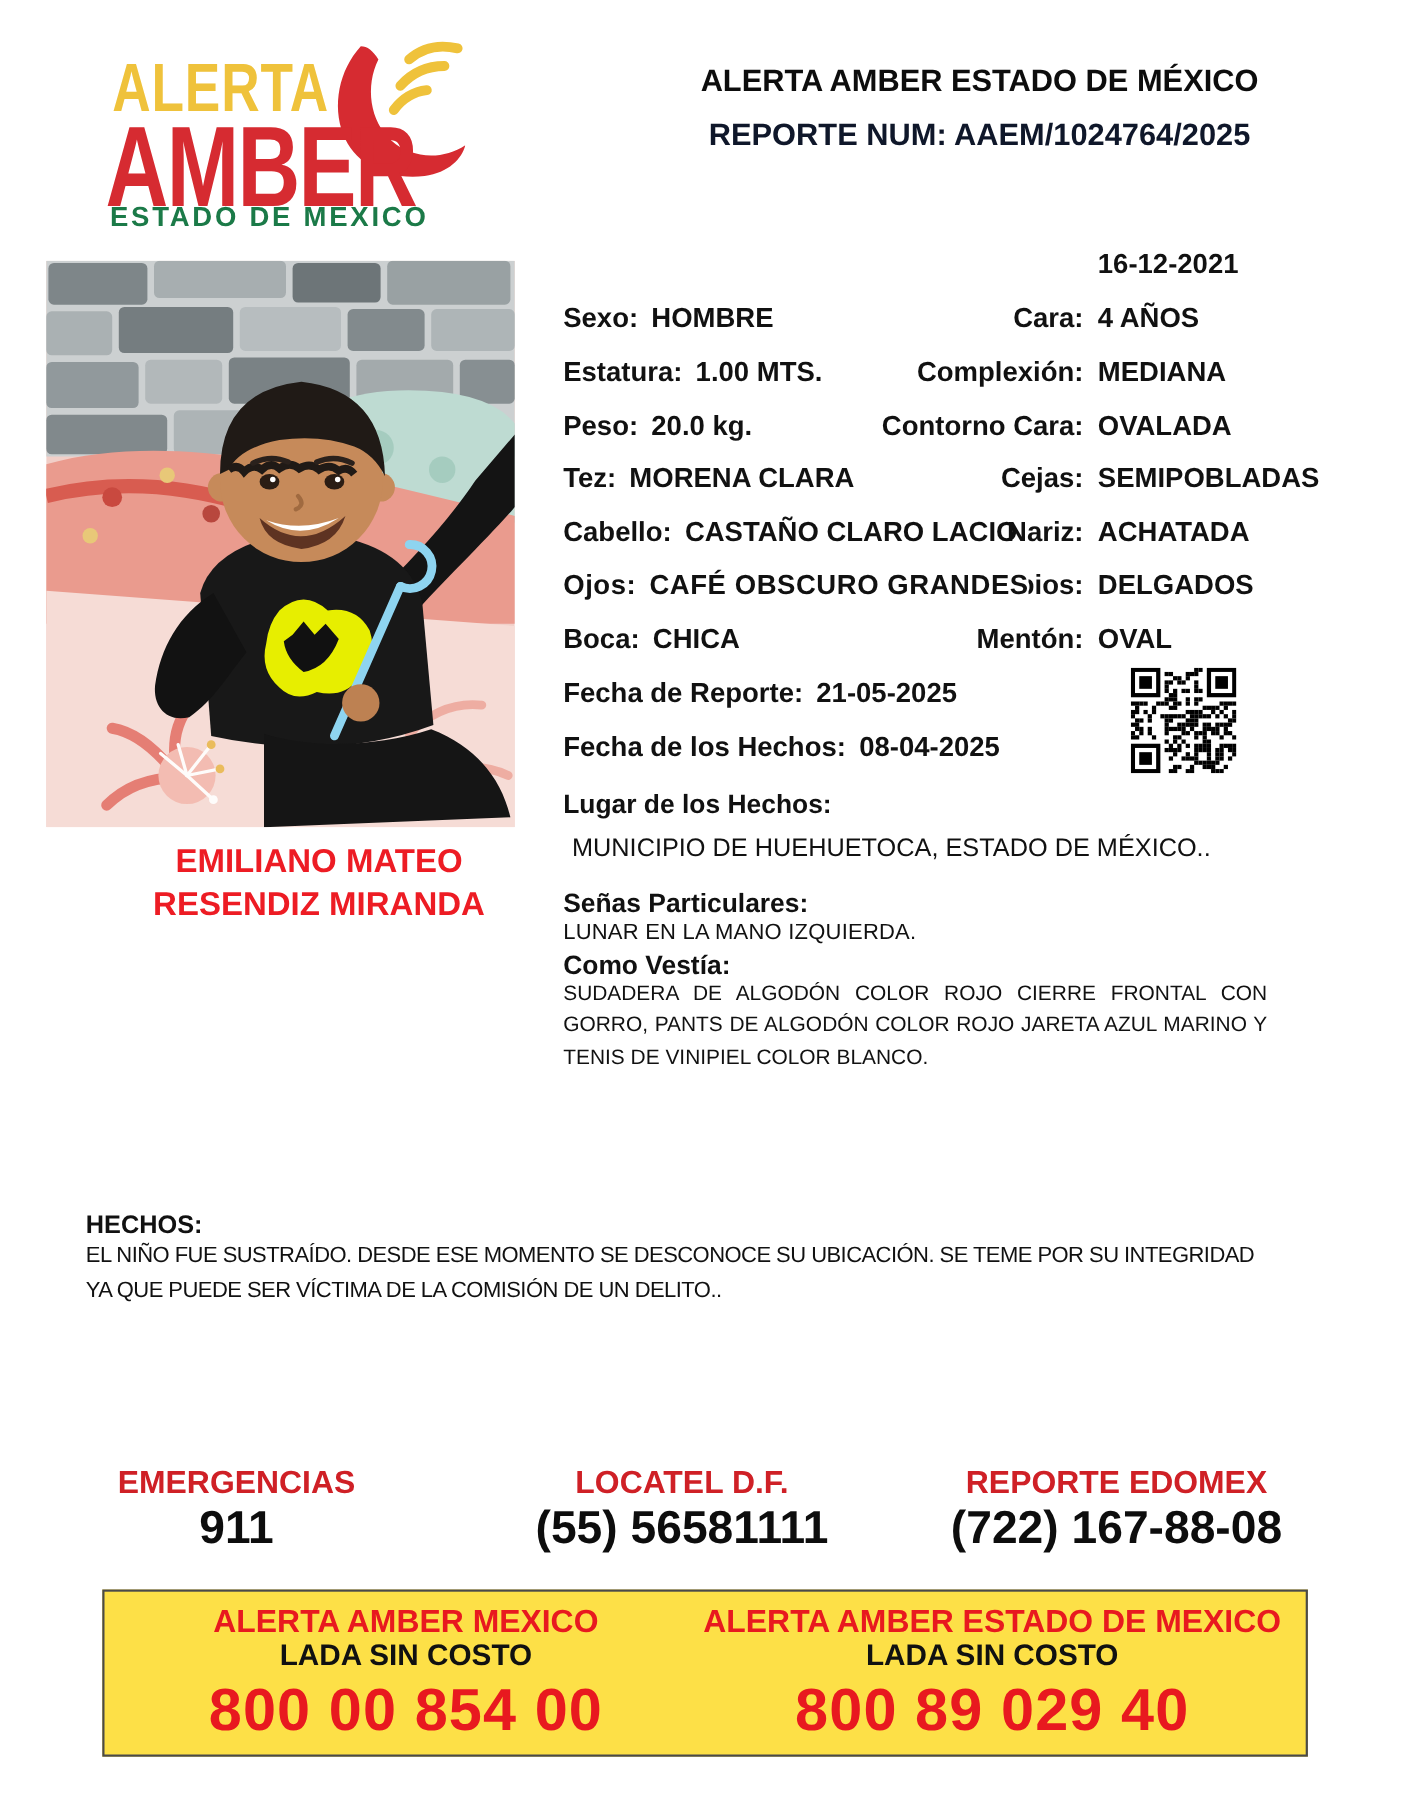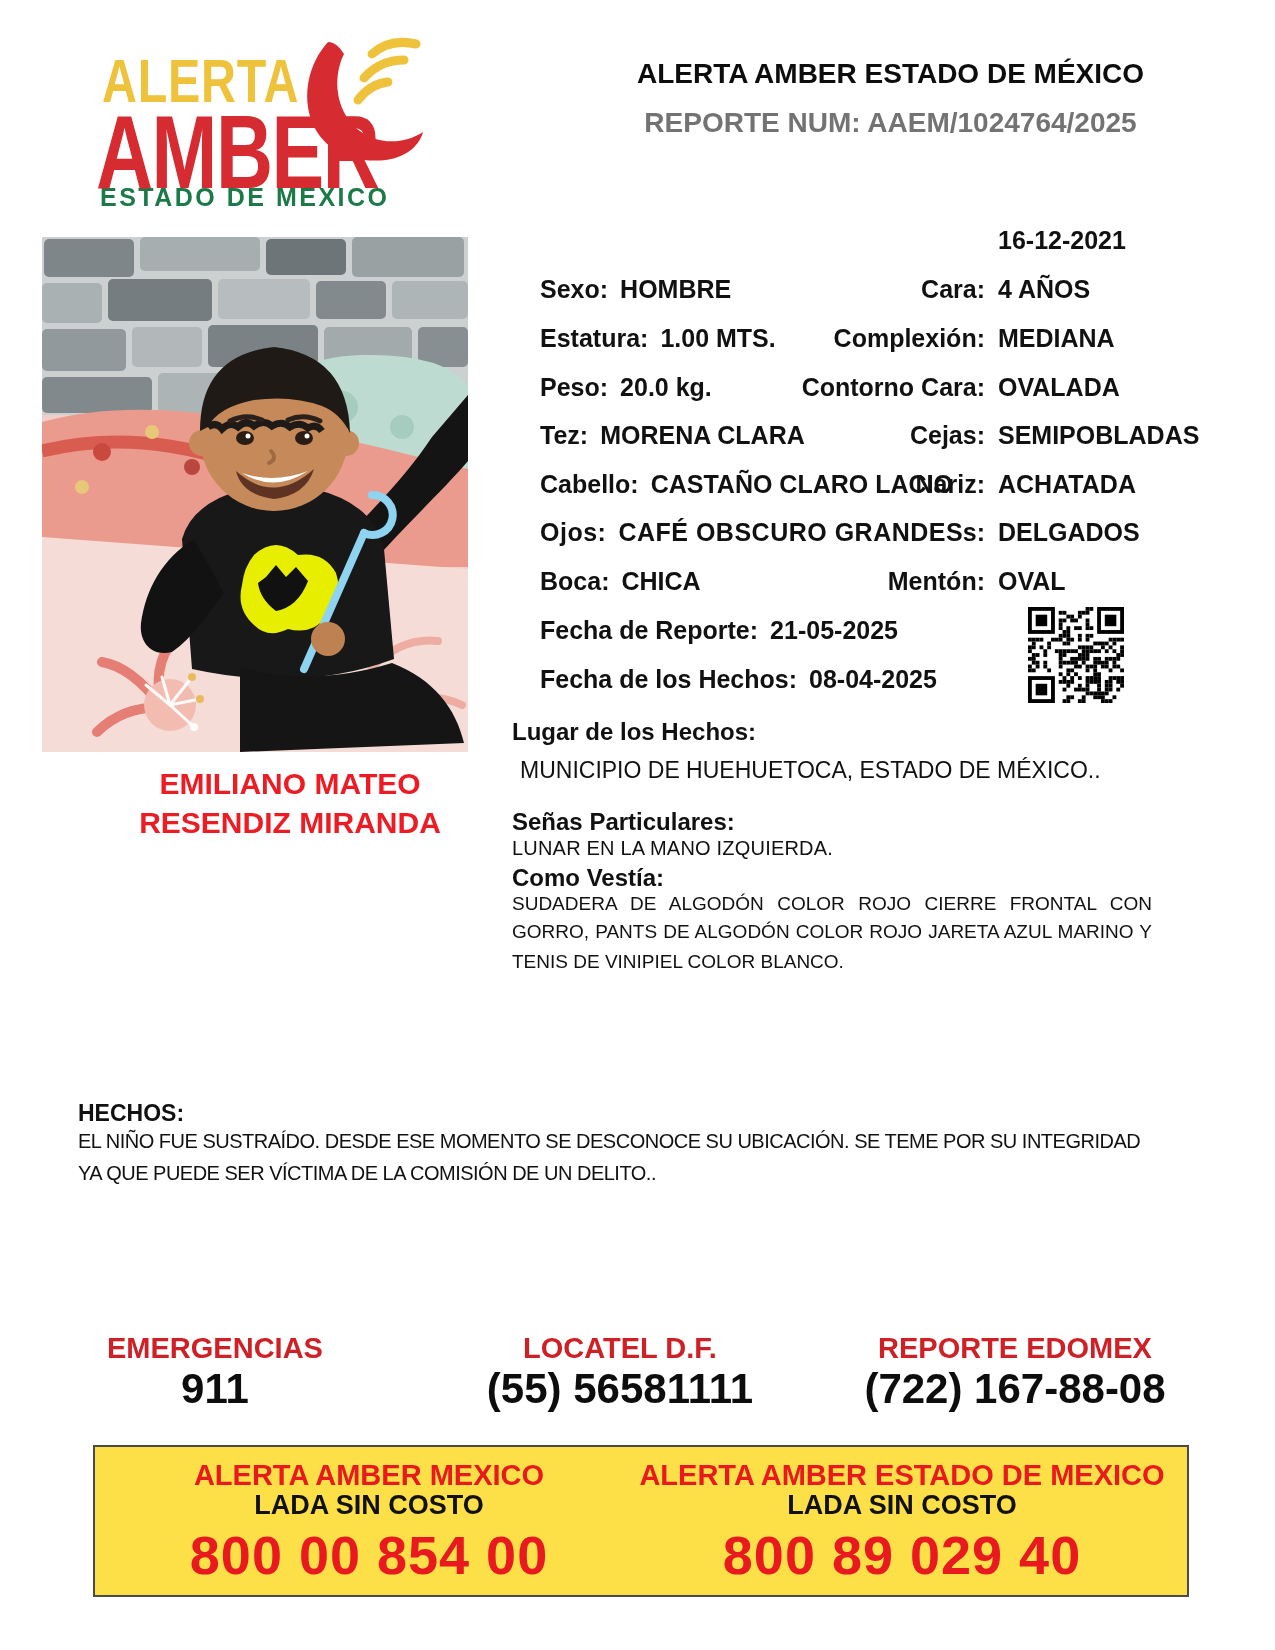--- a/index.html
+++ b/index.html
@@ -11,30 +11,30 @@
   
   .logo-swoosh{left:298px;top:36px;z-index:1;}
   .logo-alerta{left:102px;top:50px;font-size:62px;font-weight:800;color:#efc23b;
                transform:scaleX(0.78);transform-origin:0 0;line-height:1;z-index:2;letter-spacing:1px;}
   .logo-amber{left:96px;top:100px;font-size:104px;font-weight:800;color:#d62b31;
               transform:scaleX(0.76);transform-origin:0 0;line-height:1;z-index:2;letter-spacing:-2px;}
   .logo-estado{left:100px;top:183px;font-size:25px;font-weight:800;color:#1b7a48;letter-spacing:2.5px;}
 
   
   .title-block{left:618px;top:58px;width:545px;text-align:center;font-weight:800;font-size:28px;color:#0d0d0d;}
-  .title-line2{left:618px;top:107px;width:545px;text-align:center;font-weight:800;font-size:28px;color:#737373;}
+  .title-line2{left:618px;top:107px;width:545px;text-align:center;font-weight:800;font-size:28px;color:#0f172a;}
 
   
   .photo{left:42px;top:237px;width:426px;height:515px;}
   .name-block{left:70px;top:764px;width:440px;text-align:center;
               font-size:30px;font-weight:800;color:#ed1c24;line-height:39px;}
 
   
   .drow{position:absolute;left:512px;width:648px;height:32px;font-size:25px;font-weight:700;white-space:nowrap;}
-  .dleft{position:absolute;left:0;top:0;margin-left:28px;}
+  .dleft{position:absolute;left:0;top:0;}
   .dleft .val{margin-left:12px;}
   .dlabel-r{position:absolute;left:0;top:0;width:473px;text-align:right;}
   .dvalue-r{position:absolute;left:486px;top:0;}
   .cover{background:#fff;z-index:2;letter-spacing:0.5px;}
 
   .sec-label{position:absolute;left:512px;font-size:24px;font-weight:700;white-space:nowrap;}
   .lugar-value{position:absolute;left:520px;top:757px;font-size:23px;font-weight:400;white-space:nowrap;}
   .senas-value{position:absolute;left:512px;top:837px;font-size:20px;font-weight:400;letter-spacing:0.2px;white-space:nowrap;}
   .vestia-line{position:absolute;left:512px;width:640px;font-size:19px;font-weight:400;
                text-align:justify;text-align-last:justify;white-space:nowrap;}

